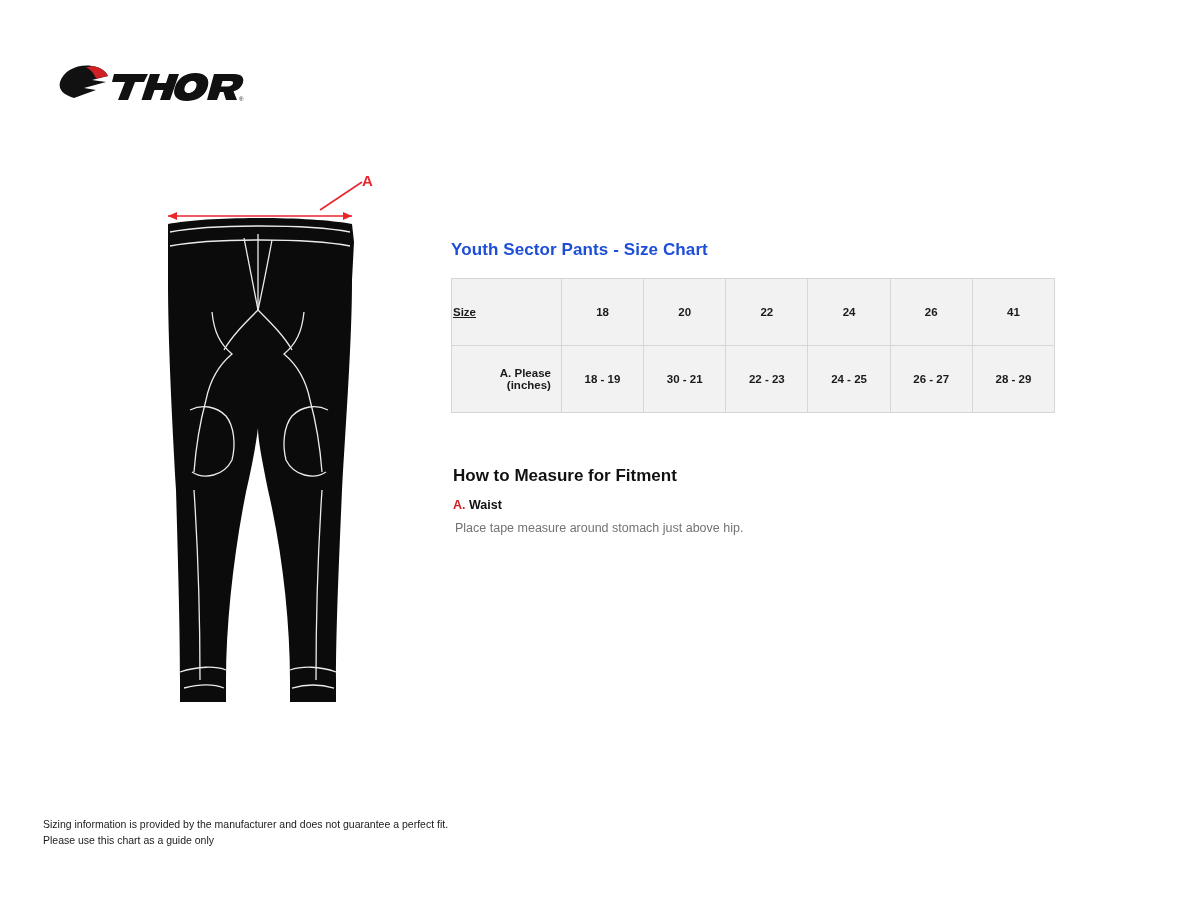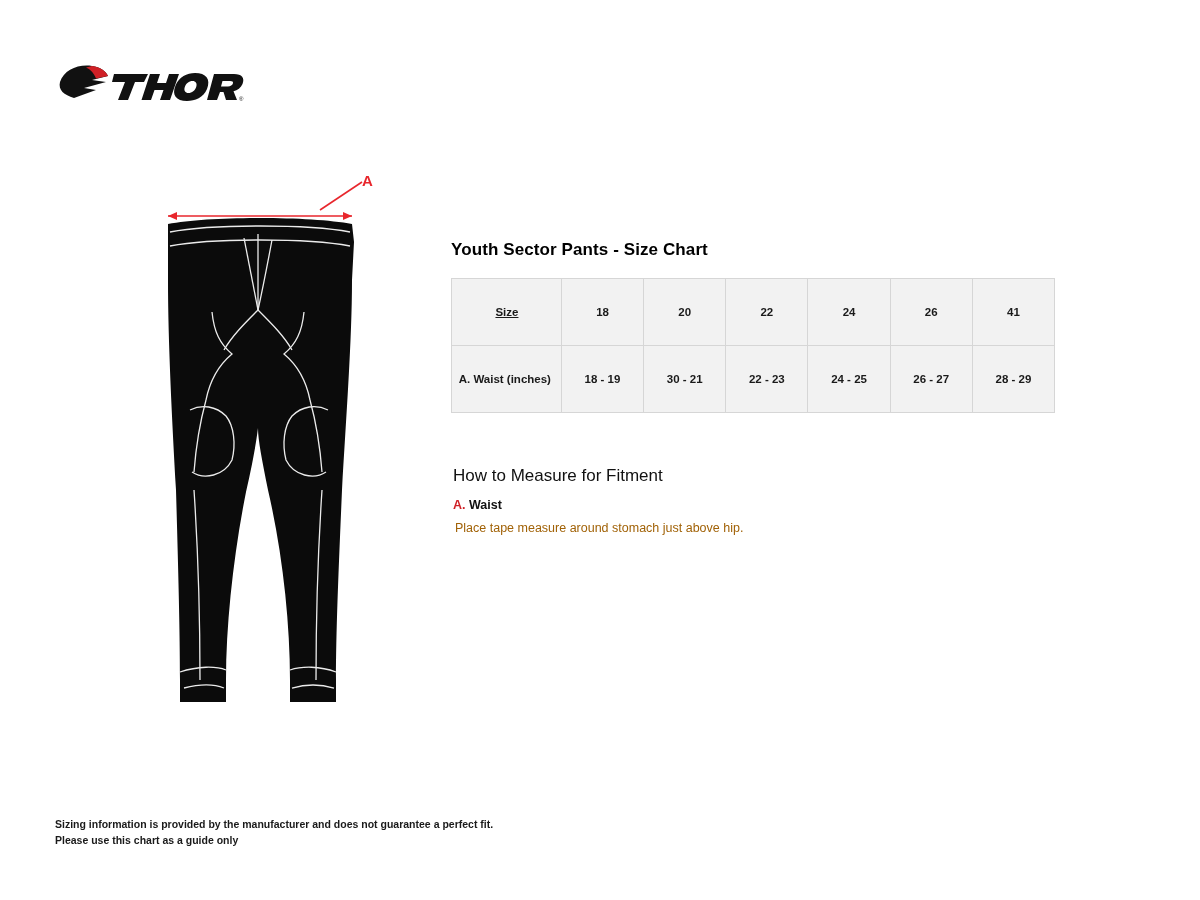--- a/index.html
+++ b/index.html
@@ -39,21 +39,21 @@
   .content {
     position: absolute;
     left: 451px;
     top: 240px;
     width: 700px;
   }
 
   .chart-title {
     font-size: 17px;
     font-weight: bold;
-    color: #000000;
+    color: #1d4ed8;
     margin: 0 0 18px 0;
     letter-spacing: 0.1px;
   }
 
   table.size-chart {
     border-collapse: collapse;
     width: 604px;
     table-layout: fixed;
   }
   table.size-chart td {
@@ -70,52 +70,52 @@
     width: 95px;
     text-align: right;
     padding-right: 10px;
   }
   table.size-chart td.colhead {
     width: 71px;
   }
 
   .measure-title {
     font-size: 17px;
-    font-weight: normal;
+    font-weight: bold;
     color: #111111;
     margin: 53px 0 10px 2px;
   }
   .measure-item {
     margin: 4px 0 4px 2px;
     font-size: 12.5px;
     line-height: 1.5;
   }
   .measure-item .letter {
     color: #cf2026;
     font-weight: bold;
   }
   .measure-item .label {
     font-weight: bold;
     color: #111111;
   }
   .measure-desc {
     font-size: 12.5px;
-    color: #a16207;
+    color: #737373;
     margin: 0 0 0 4px;
     line-height: 1.5;
   }
 
   
   .footer {
     position: absolute;
-    left: 55px;
+    left: 43px;
     top: 816px;
     font-size: 10.5px;
     line-height: 1.55;
-    font-weight: bold;
+    font-weight: normal;
     color: #1a1a1a;
   }
   .footer div { white-space: nowrap; }
 </style>
 </head>
 <body>
 
 <div class="brand">
   <svg width="190" height="46" viewBox="0 0 190 46">
 
@@ -185,30 +185,30 @@
   </svg>
 </div>
 
 <div class="content">
 
   <h2 class="chart-title">Youth Sector Pants - Size Chart</h2>
 
   <table class="size-chart">
     <tbody>
       <tr>
-        <td class="rowhead" style="text-align:center;padding-right:0;text-decoration:underline;">Size</td>
+        <td class="rowhead" style="text-align:left;padding-right:0;text-decoration:underline;">Size</td>
         <td class="colhead">18</td>
         <td class="colhead">20</td>
         <td class="colhead">22</td>
         <td class="colhead">24</td>
         <td class="colhead">26</td>
         <td class="colhead">41</td>
       </tr>
       <tr>
-        <td class="rowhead">A. Waist (inches)</td>
+        <td class="rowhead">A. Please (inches)</td>
         <td>18 - 19</td>
         <td>30 - 21</td>
         <td>22 - 23</td>
         <td>24 - 25</td>
         <td>26 - 27</td>
         <td>28 - 29</td>
       </tr>
     </tbody>
   </table>
 

